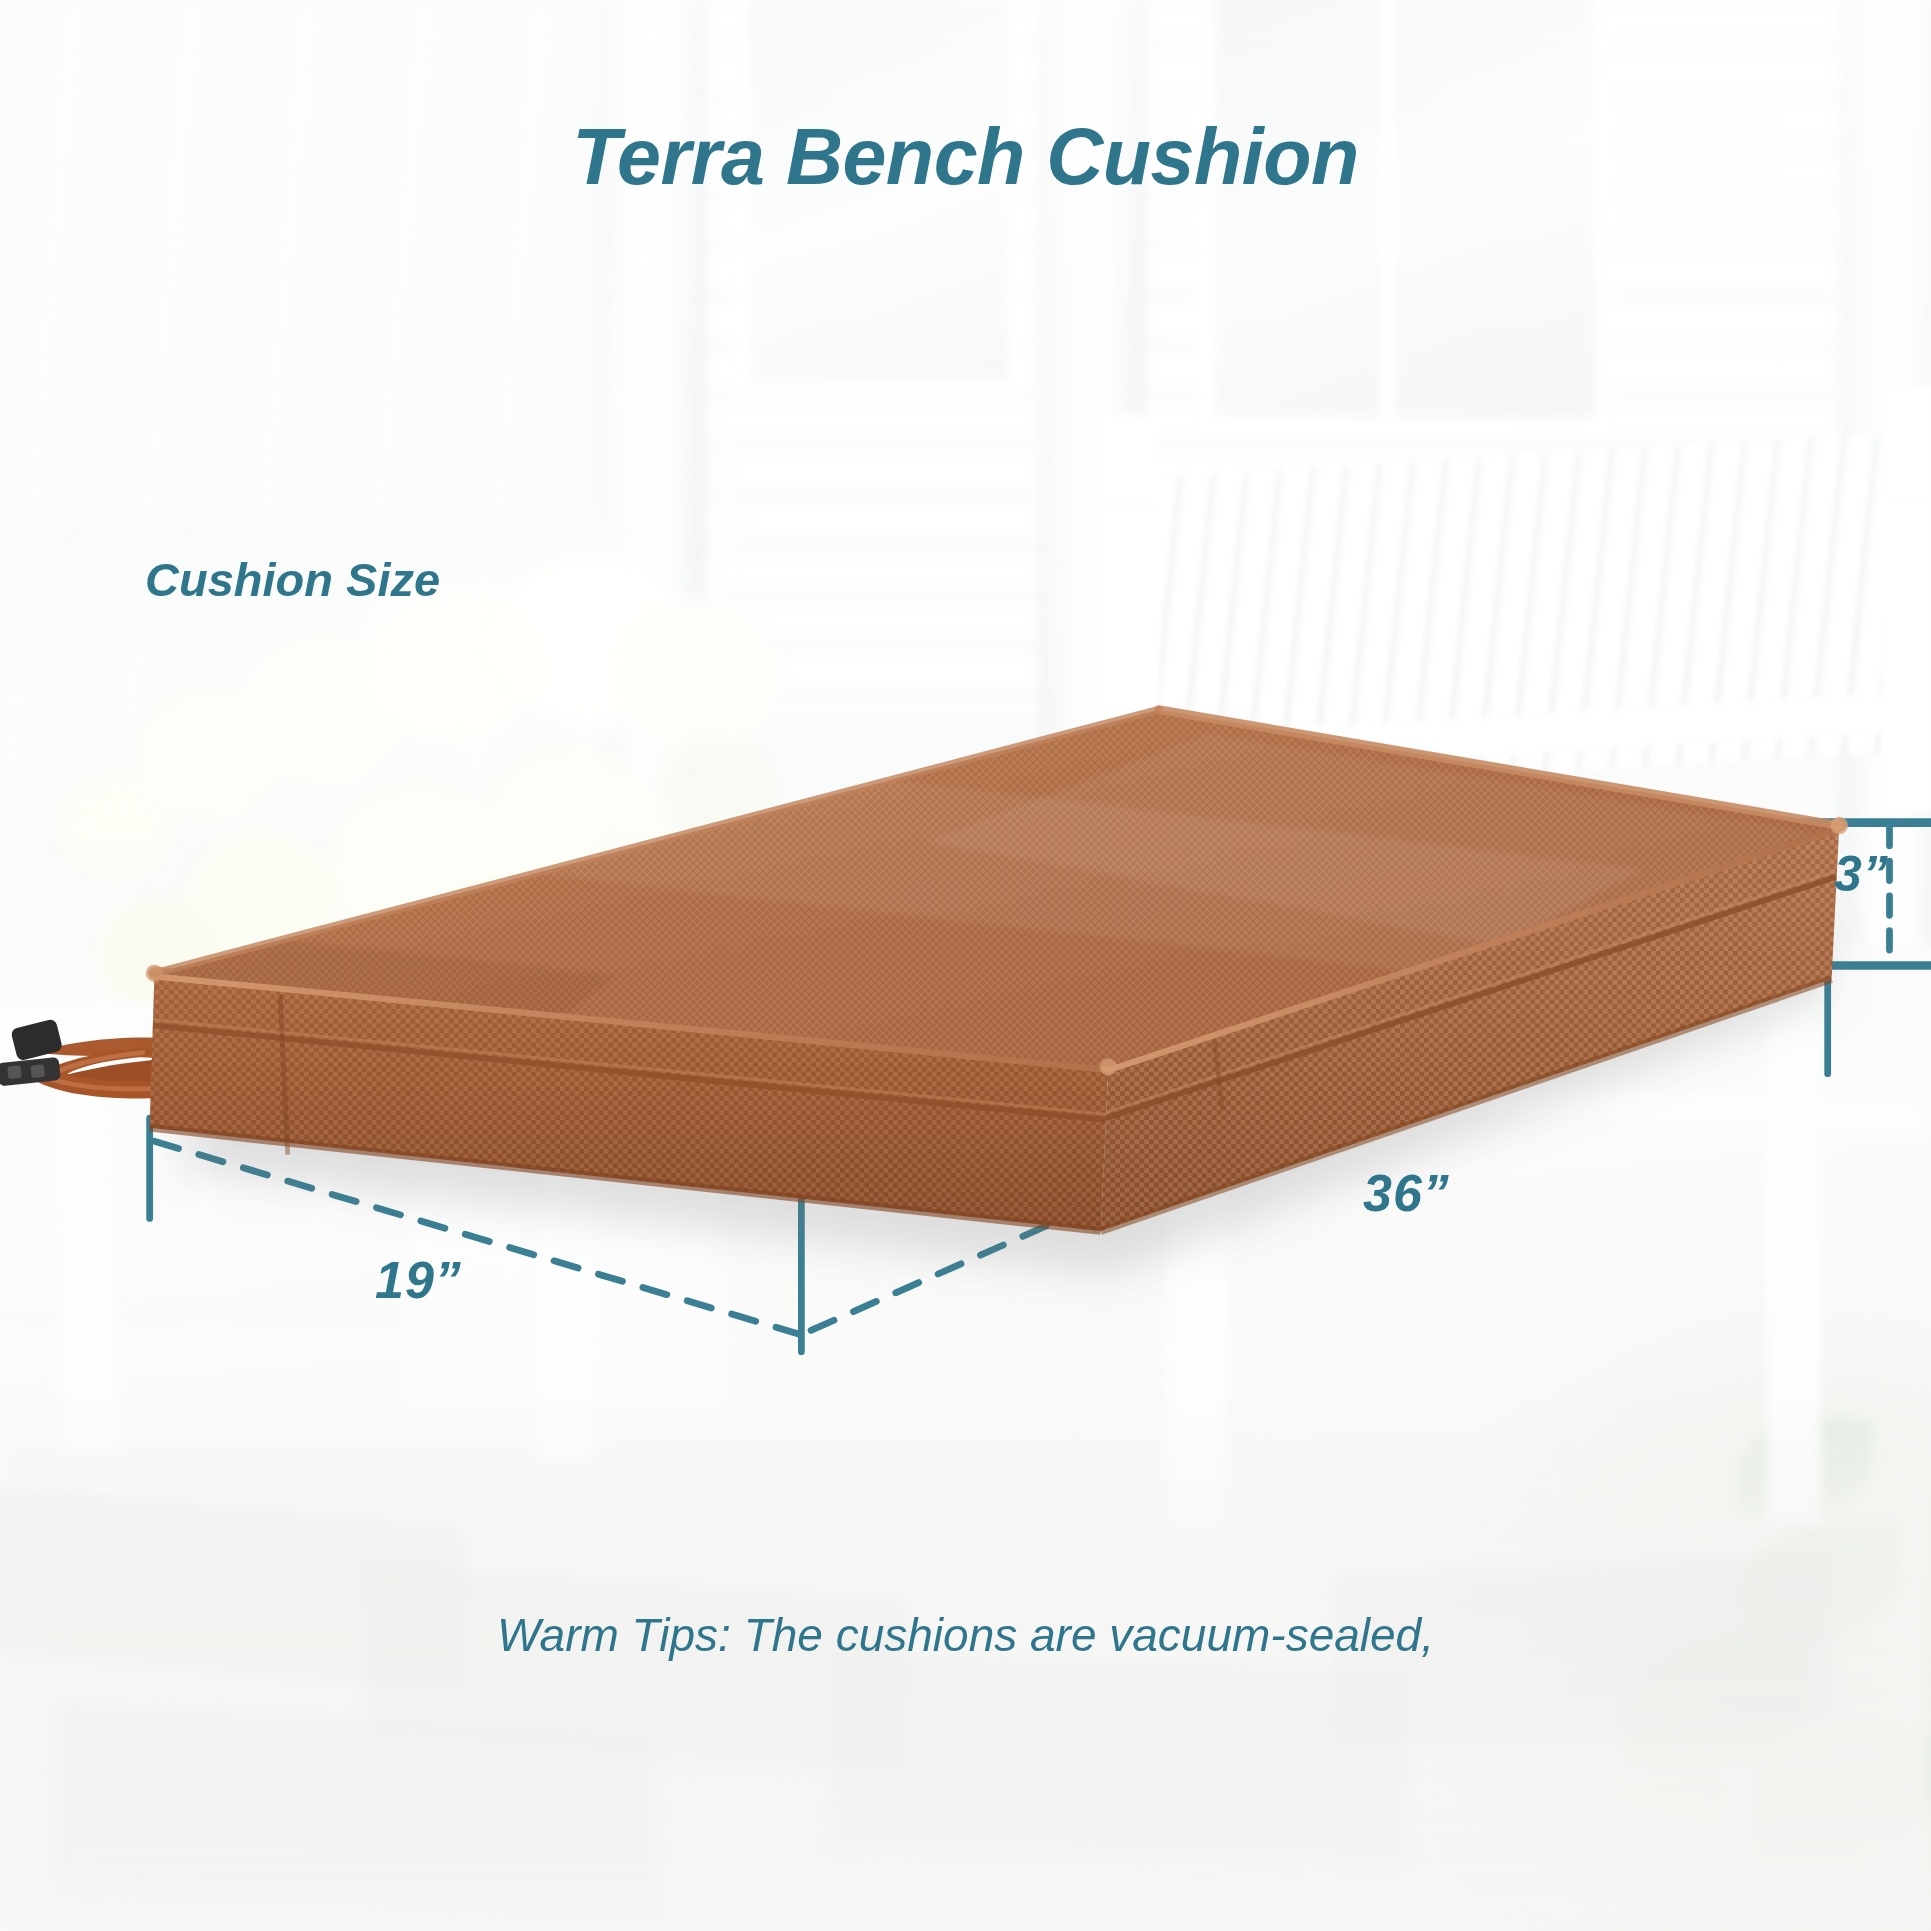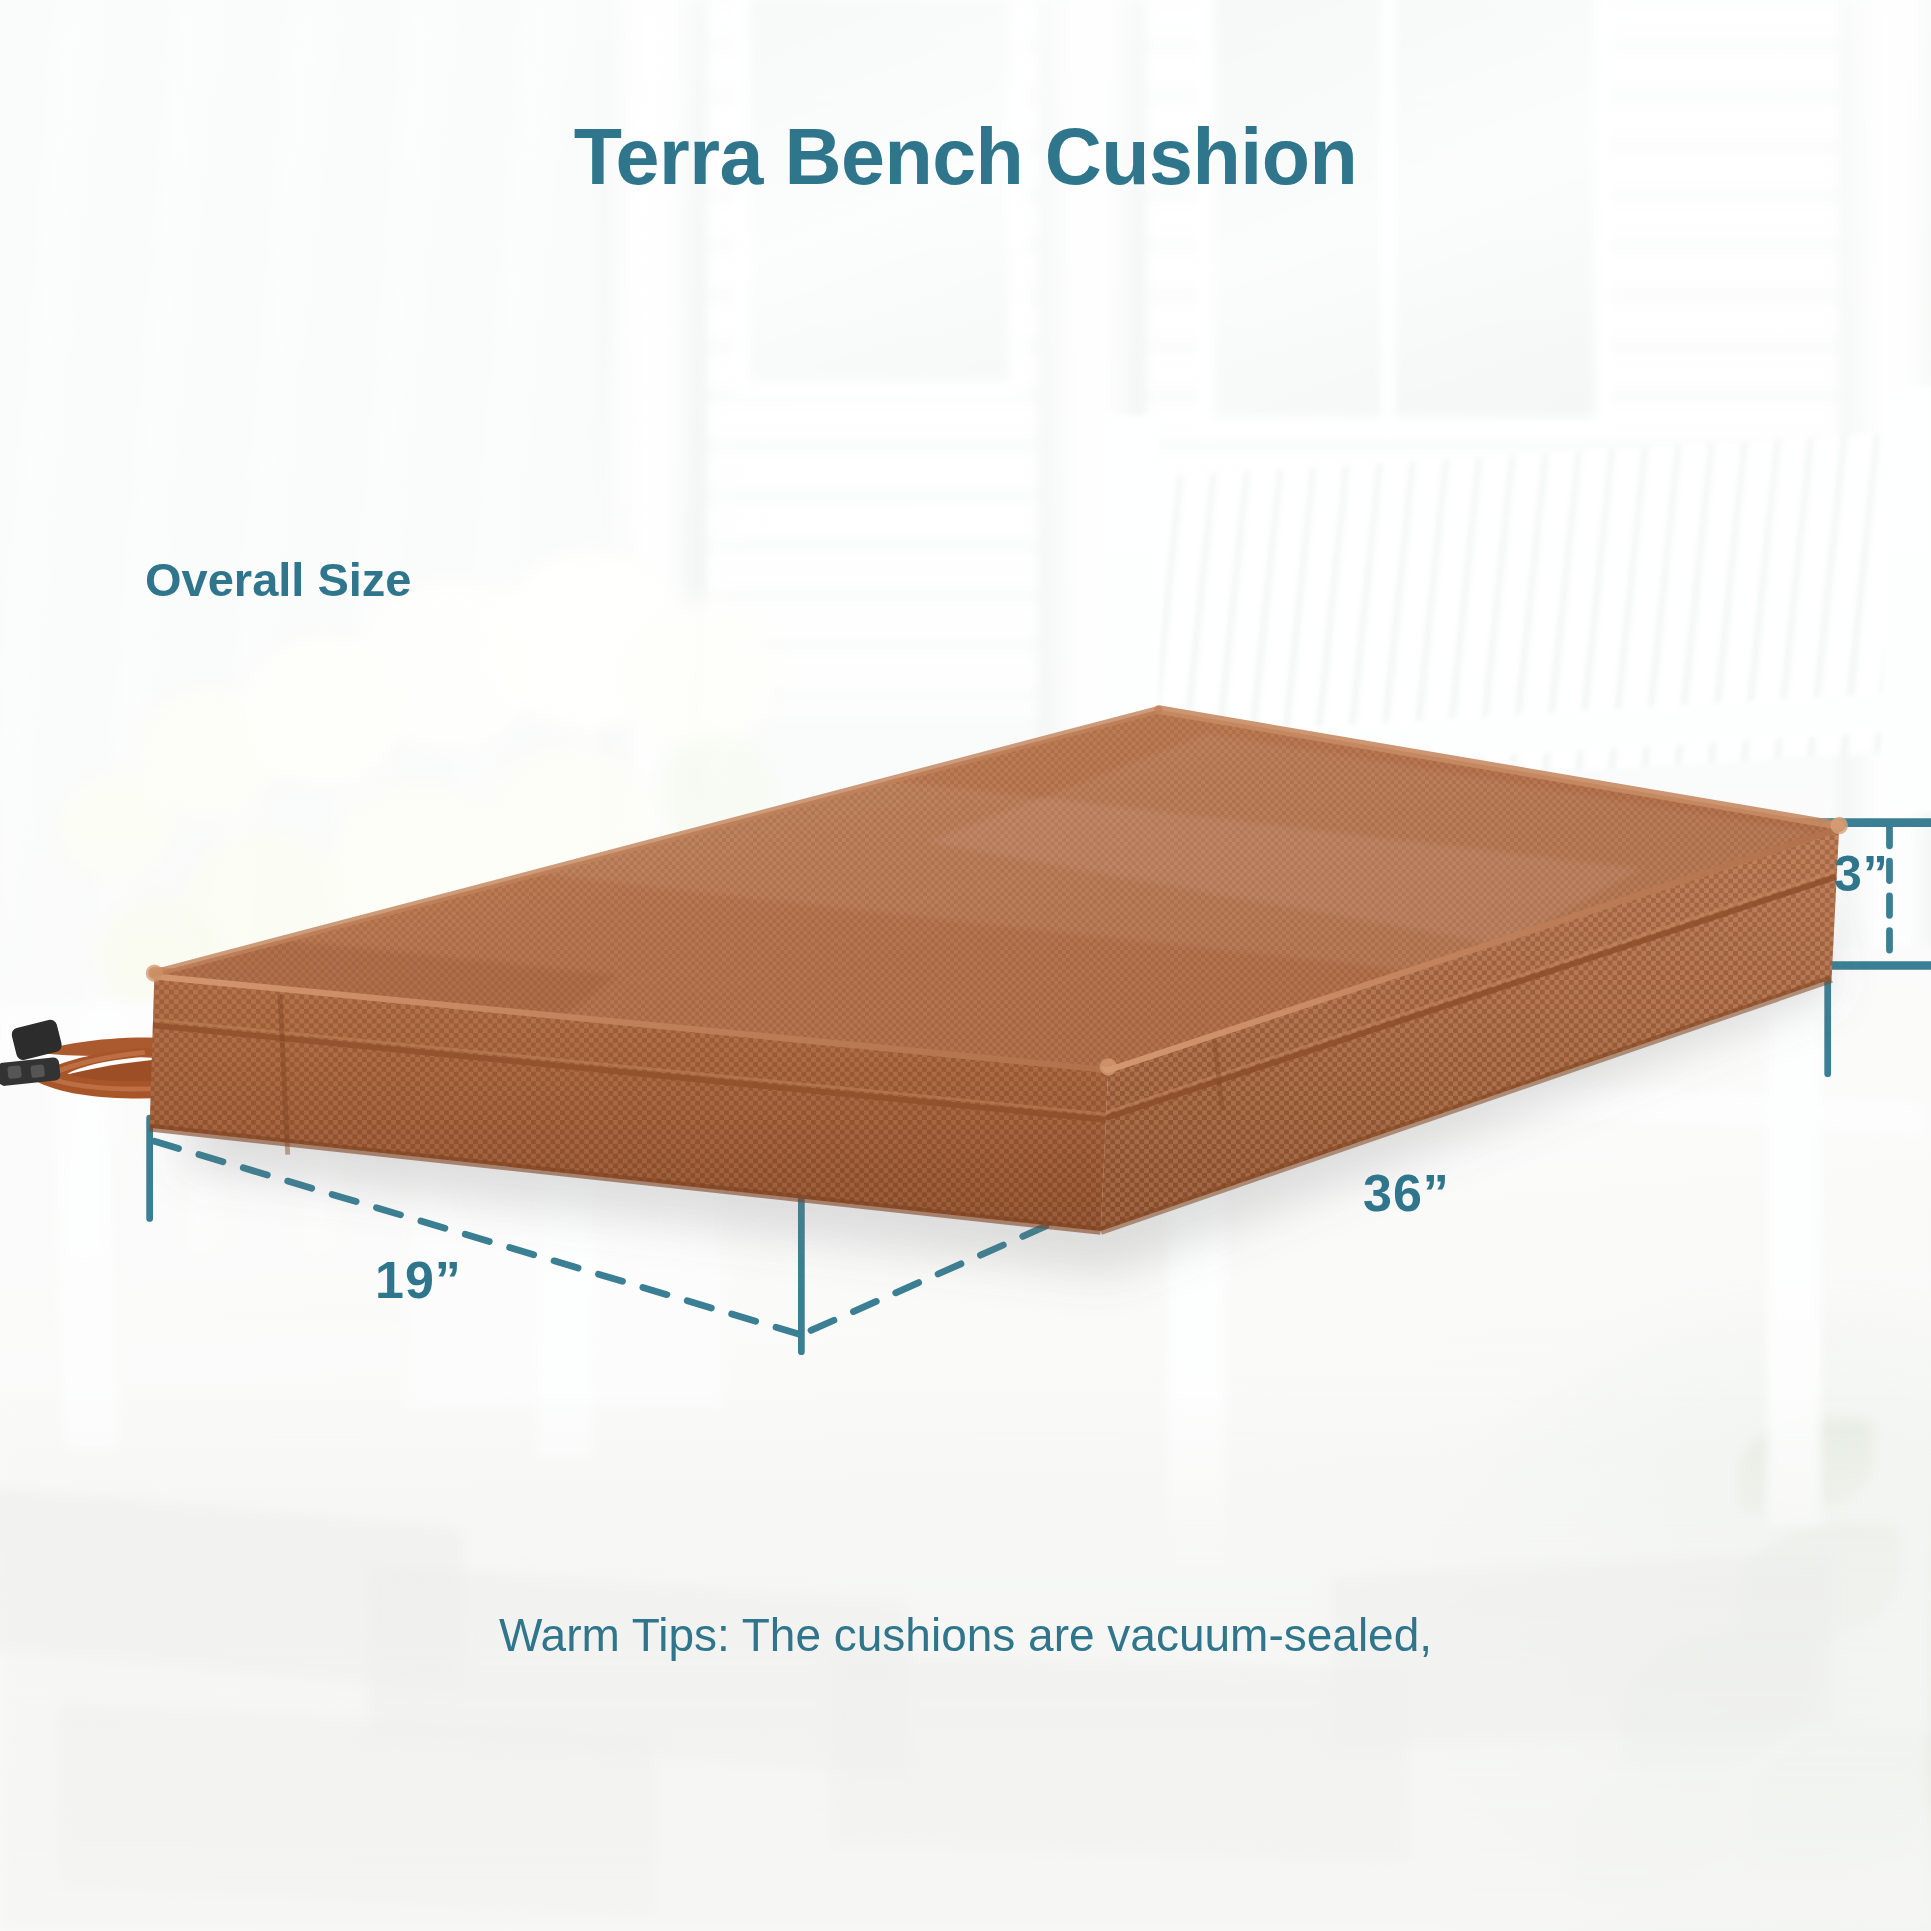--- a/index.html
+++ b/index.html
@@ -2,21 +2,21 @@
 <html><head>
 <meta charset="utf-8">
 <style>
   * { margin:0; padding:0; box-sizing:border-box; }
   html,body { width:1931px; height:1931px; overflow:hidden; }
   body {
     font-family:"Liberation Sans", sans-serif;
     background:#f2f5f4;
     position:relative;
   }
-  #stage { position:absolute; inset:0; width:1931px; height:1931px; overflow:hidden; }
+  #stage { position:absolute; inset:0; width:1931px; height:1931px; overflow:hidden;font-style:italic; }
 
   
   .bg { position:absolute; inset:0; }
   .bg-base {
     position:absolute; inset:0;
     background:
       linear-gradient(175deg, #eef3f3 0%, #f4f7f6 35%, #f7f8f6 60%, #eef0ec 100%);
   }
   
   .siding {
@@ -341,21 +341,21 @@
 
     <g>
       <path d="M 290 1030 L 298 1196" stroke="#7f4522" stroke-width="5" opacity=".45" fill="none"></path>
       <path d="M 1258 1078 L 1266 1150" stroke="#7f4522" stroke-width="5" opacity=".35" fill="none"></path>
     </g>
   </svg>
 
   <div id="title">Terra Bench Cushion</div>
 
   <div id="sizeBlock">
-    <div id="sizeLabel">Overall Size</div>
+    <div id="sizeLabel">Cushion Size</div>
   </div>
 
   <div class="dimlabel" id="lbl36">36”</div>
   <div class="dimlabel" id="lbl18">19”</div>
   <div class="dimlabel" id="lbl3">3”</div>
 
   <div id="tips">
     <div>Warm Tips: The cushions are vacuum-sealed,</div>
   </div>
 

